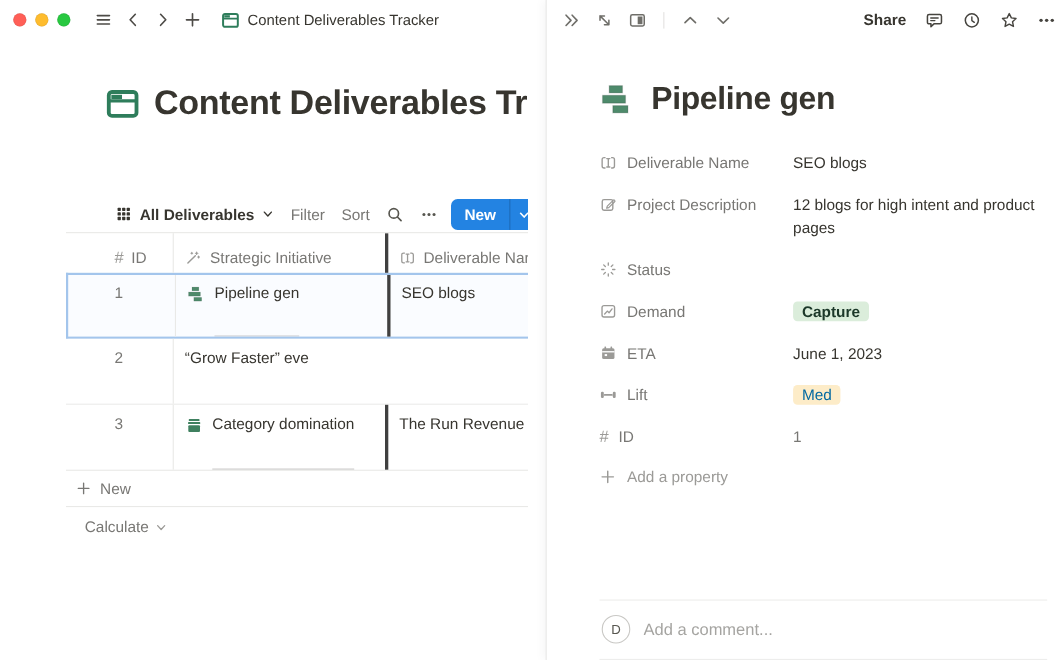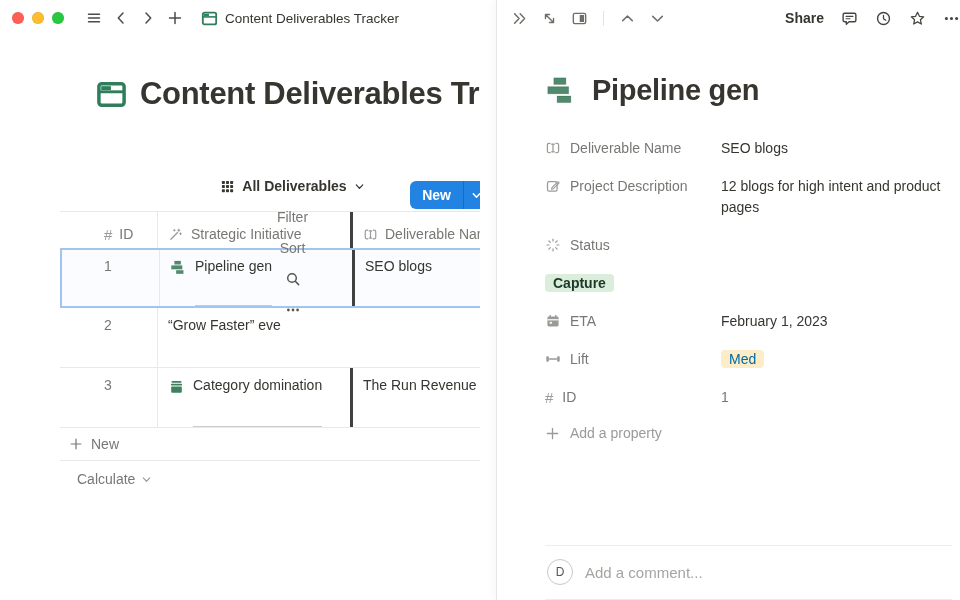--- a/index.html
+++ b/index.html
@@ -18,21 +18,21 @@
   .light.red{background:#ff5f57}.light.yellow{background:#febc2e}.light.green{background:#28c840}
   .tb-icon { width:18px; height:18px; color:#4d4b47; display:flex; align-items:center; justify-content:center; flex:none; cursor:pointer; }
   .tb-icon svg{width:16px;height:16px}
   .tab-title { display:flex; align-items:center; gap:7px; margin-left:8px; font-size:13.5px; color:#37352f; white-space:nowrap; }
 
   .h1row { margin:40px 0 0 96px; display:flex; align-items:center; gap:13px; white-space:nowrap; width:560px; }
   .h1row .pageicon{ width:31px; height:31px; flex:none; }
   .h1row h1 { font-size:31px; font-weight:700; letter-spacing:-.3px; }
 
   .toolbar-wrap { margin:66px 0 0 60px; width:420px; height:34px; border-bottom:1px solid #e9e9e7;
-                  display:flex; align-items:center; gap:15px; padding-left:45px; position:relative;flex-direction:column; }
+                  display:flex; align-items:center; gap:15px; padding-left:45px; position:relative; }
   .viewsel { display:flex; align-items:center; gap:7px; font-weight:700; cursor:pointer; }
   .viewsel svg{color:#37352f}
   .chev-sm { width:11px; height:11px; color:#a5a4a1; }
   .tb-text { color:#787774; cursor:pointer; }
   .icon-btn { color:#57564f; cursor:pointer; display:flex; align-items:center; }
   .icon-btn svg{width:16px;height:16px}
   .new-btn { position:absolute; right:-8px; top:3px; height:28px; display:flex; align-items:stretch;
              background:#2383e2; border-radius:6px; color:#fff; overflow:hidden; cursor:pointer; }
   .new-btn .lbl { padding:0 12px; display:flex; align-items:center; font-weight:700; font-size:14px; }
   .new-btn .split { width:1px; background:rgba(0,0,0,.18); }
@@ -383,39 +383,46 @@
                 <g stroke="currentColor" stroke-width="1.2" stroke-linecap="round">
                   <path d="M8 2v2.1M8 11.9V14M2 8h2.1M11.9 8H14M3.8 3.8l1.5 1.5M10.7 10.7l1.5 1.5M3.8 12.2l1.5-1.5M10.7 5.3l1.5-1.5"></path>
                 </g>
               </svg>
             <span>Status</span>
           </span>
         </div>
 
 
         <div class="prop">
+          <span class="plabel">
+            <svg viewBox="0 0 16 16">
+                <rect x="2.3" y="2.8" width="11.4" height="10.4" rx="1.8" fill="none" stroke="currentColor" stroke-width="1.25"></rect>
+                <path d="M4.7 10.4 7.1 7.8l1.6 1.5 2.7-3.5" fill="none" stroke="currentColor" stroke-width="1.2" stroke-linecap="round" stroke-linejoin="round"></path>
+              </svg>
+            <span>Demand</span>
+          </span>
           <span class="pvalue">
             <span class="tag green">Capture</span>
           </span>
         </div>
 
         <div class="prop">
           <span class="plabel">
             <svg viewBox="0 0 16 16">
                 <g fill="currentColor">
                   <rect x="4.5" y="2" width="1.5" height="2.6" rx=".5"></rect>
                   <rect x="10" y="2" width="1.5" height="2.6" rx=".5"></rect>
                   <rect x="2.4" y="3.6" width="11.2" height="9.8" rx="1.4"></rect>
                 </g>
                 <rect x="2.4" y="6.2" width="11.2" height="1.2" fill="#fff"></rect>
                 <rect x="4.7" y="8.9" width="2.2" height="1.8" fill="#fff"></rect>
               </svg>
             <span>ETA</span>
           </span>
-          <span class="pvalue">February 1, 2023</span>
+          <span class="pvalue">June 1, 2023</span>
         </div>
 
         <div class="prop">
           <span class="plabel">
             <svg viewBox="0 0 16 16">
                 <g fill="currentColor">
                   <rect x="1.3" y="5.2" width="2.6" height="5.6" rx="1.1"></rect>
                   <rect x="12.1" y="5.2" width="2.6" height="5.6" rx="1.1"></rect>
                   <rect x="3.9" y="7.2" width="8.2" height="1.6" rx=".8"></rect>
                 </g>

